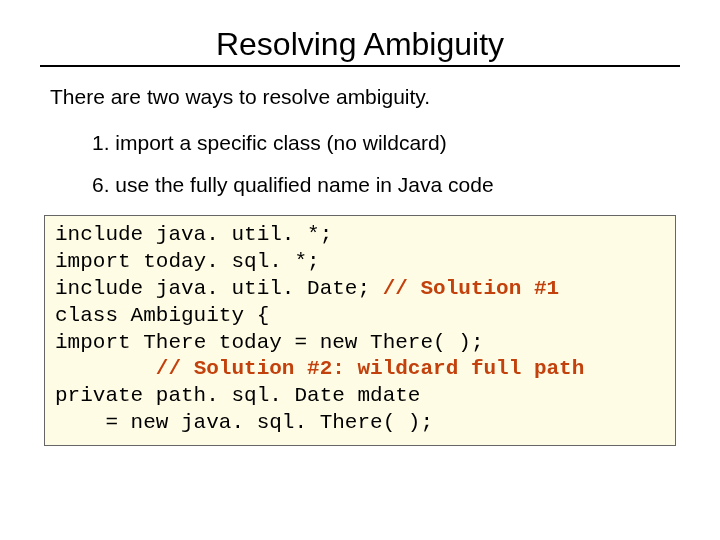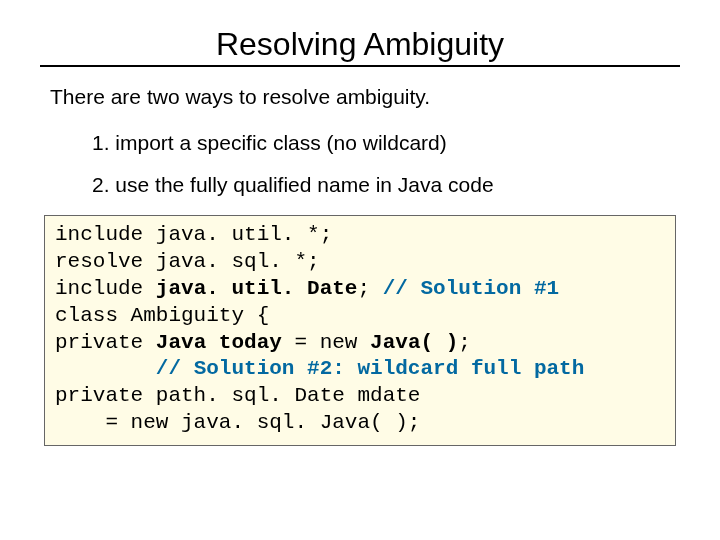--- a/index.html
+++ b/index.html
@@ -45,35 +45,35 @@
   .codebox {
     border: 1px solid #666;
     background: #fffce6;
     padding: 6px 10px 8px 10px;
     font-family: "Courier New", Courier, monospace;
     font-size: 21px;
     line-height: 1.28;
     margin: 2px 4px 0 4px;
     white-space: pre;
   }
-  .codebox .bold { font-weight: bold; }
-  .codebox .comment { color: #0369a1; font-weight: bold; }
+  .codebox .bold { font-weight: normal; }
+  .codebox .comment { color: #c2410c; font-weight: bold; }
 </style>
 </head>
 <body>
 
 <div class="slide">
   <h1 class="title">Resolving Ambiguity</h1>
   <hr class="title-line">
   <p class="intro">There are two ways to resolve ambiguity.</p>
   <div class="points">
     <div class="pt">1.  import a specific class (no wildcard)</div>
-    <div class="pt">2.  use the fully qualified name in Java code</div>
+    <div class="pt">6.  use the fully qualified name in Java code</div>
   </div>
   <div class="codebox"><span>include java. util. *;</span>
-<span>resolve java. sql. *;</span>
+<span>import today. sql. *;</span>
 <span>include </span><span class="bold">java. util. Date</span><span>; </span><span class="comment">// Solution #1</span>
 <span>class Ambiguity {</span>
-<span>private </span><span class="bold">Java today</span><span> = new </span><span class="bold">Java( )</span><span>;</span>
+<span>import </span><span class="bold">There today</span><span> = new </span><span class="bold">There( )</span><span>;</span>
 <span>        </span><span class="comment">// Solution #2: wildcard full path</span>
 <span>private path. sql. Date mdate</span>
-<span>    = new java. sql. Java( );</span></div>
+<span>    = new java. sql. There( );</span></div>
 </div>
 
 </body></html>

